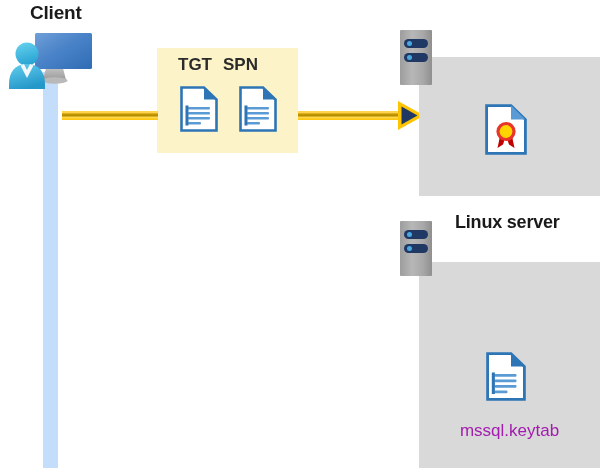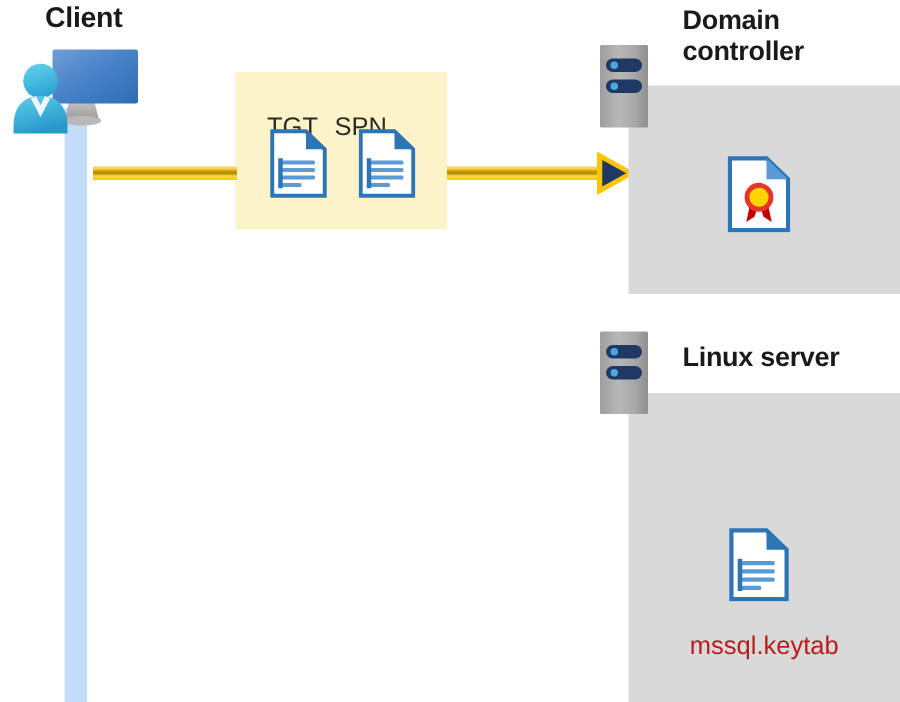--- a/index.html
+++ b/index.html
@@ -19,21 +19,21 @@
   
   .title {
     position: absolute;
     font-weight: bold;
     color: #1a1a1a;
     line-height: 1.15;
     white-space: pre-line;
   }
   #client-title   { left: 30px;  top: 2px;   font-size: 19px; letter-spacing: -0.2px; }
   #dc-title       { left: 455px; top: 3px;   font-size: 18px; letter-spacing: -0.2px; }
-  #linux-title    { left: 455px; top: 228px; font-size: 18px; letter-spacing: -0.2px; }
+  #linux-title    { left: 455px; top: 212px; font-size: 18px; letter-spacing: -0.2px; }
 
   
   #lifeline {
     position: absolute;
     left: 43px;
     top: 72px;
     width: 15px;
     height: 396px;
     background: #c3ddfb;
   }
@@ -54,22 +54,21 @@
     top: 48px;
     width: 141px;
     height: 105px;
     background: #fdf3c8;
   }
   .token-label {
     position: absolute;
     top: 55px;
     font-size: 17px;
     color: #2b2b2b;
-    font-weight: normal;
-    margin-top: 20px;
+    font-weight: bold;
   }
   #tgt-label { left: 178px; }
   #spn-label { left: 223px; }
 
   .doc-icon { position: absolute; }
   #tgt-doc { left: 180px; top: 86px; }
   #spn-doc { left: 239px; top: 86px; }
 
   
   .arrow-line {
@@ -133,21 +132,21 @@
   #cert-icon  { position: absolute; left: 485px; top: 104px; }
   #sql-icon   { position: absolute; left: 483px; top: 279px; }
   #keytab-doc { position: absolute; left: 486px; top: 352px; }
   #keytab-label {
     position: absolute;
     left: 419px;
     top: 421px;
     width: 181px;
     text-align: center;
     font-size: 17px;
-    color: #b91c1c;
+    color: #a21caf;
   }
 </style>
 </head>
 <body>
 
 <div id="canvas">
 
   <div id="client-title" class="title">Client</div>
 
   <div id="lifeline"></div>
@@ -236,22 +235,20 @@
 
   <div id="dc-rack" class="rack">
     <div class="rack-slot s1">
       <div class="rack-dot"></div>
     </div>
     <div class="rack-slot s2">
       <div class="rack-dot"></div>
     </div>
   </div>
 
-  <div id="dc-title" class="title">Domain
-controller</div>
 
   <div id="cert-icon">
     <svg width="42" height="51" viewBox="0 0 42 51" xmlns="http://www.w3.org/2000/svg">
       <path d="M1.6 1.6 H26 L40.4 15.5 V49.4 H1.6 Z" fill="#ffffff" stroke="#2e75b6" stroke-width="2.8"></path>
       <path d="M26 1.6 L40.4 15.5 H26 Z" fill="#5b9bd5"></path>
 
       <path d="M15.5 30 L12.5 44 L18 40.5 L21 31 Z" fill="#c00000"></path>
       <path d="M26.5 30 L29.5 44 L24 40.5 L21 31 Z" fill="#c00000"></path>
 
       <circle cx="21" cy="27.5" r="9.6" fill="#e8342a"></circle>

